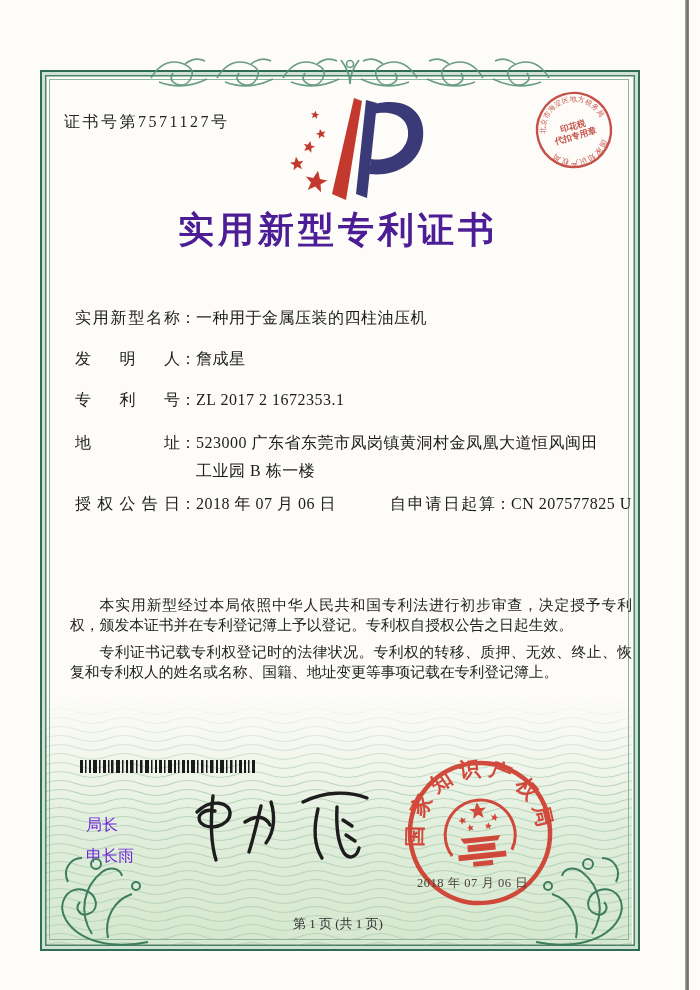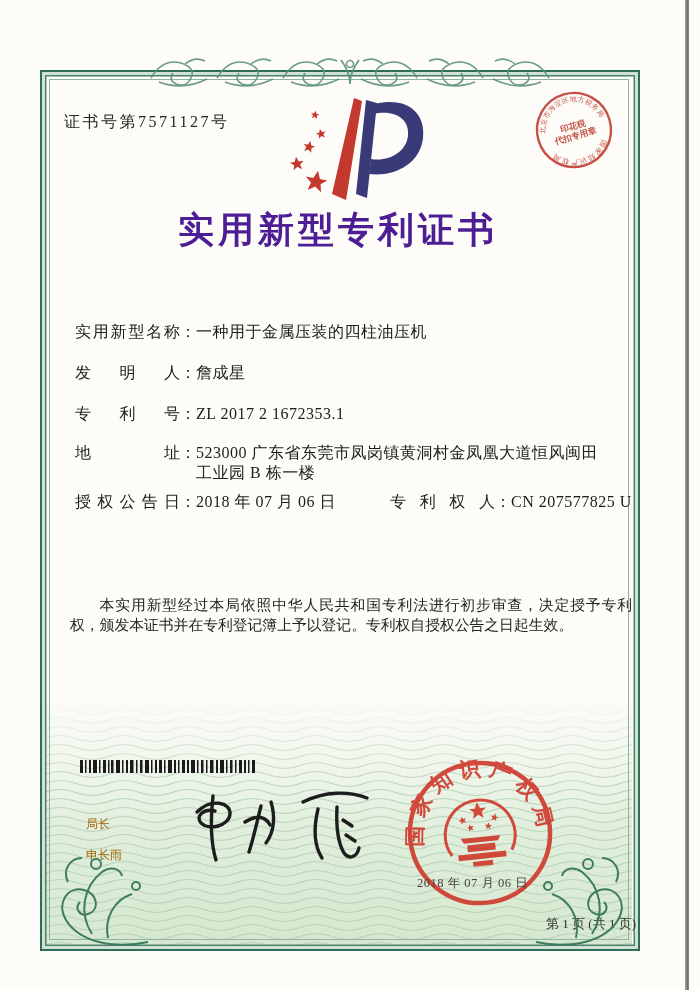--- a/index.html
+++ b/index.html
@@ -21,39 +21,39 @@
   .band{position:absolute;left:44px;top:698px;width:588px;height:247px;overflow:hidden;
     background:linear-gradient(180deg, rgba(228,240,224,0) 0%, rgba(228,240,224,.45) 25%, #e0eedb 55%, #d6e8cf 100%);}
   .band svg{position:absolute;left:0;top:0;
     -webkit-mask-image:linear-gradient(180deg,transparent 0,#000 95px);
     mask-image:linear-gradient(180deg,transparent 0,#000 95px);}
   .cert-no{position:absolute;left:64px;top:112px;font-size:16px;letter-spacing:2.5px;color:#262626;}
   .logo{position:absolute;left:282px;top:94px;}
   .tax-stamp{position:absolute;left:528px;top:84px;}
   .title{position:absolute;left:40px;top:206px;width:596px;text-align:center;
     font-size:36px;font-weight:bold;letter-spacing:4px;color:#4c1d95;}
-  .fields{position:absolute;left:75px;top:320px;width:560px;font-size:16px;font-family:Liberation Serif, serif;}
+  .fields{position:absolute;left:75px;top:306px;width:560px;font-size:16px;font-family:Liberation Serif, serif;}
   .fields .row{margin-bottom:17px;line-height:24px;position:relative;white-space:nowrap;}
-  .fields .row.addr{white-space:normal;line-height:20px;margin-bottom:7px;}
+  .fields .row.addr{white-space:normal;line-height:28px;margin-bottom:7px;}
   .lbl{display:inline-block;width:105px;text-align:justify;text-align-last:justify;vertical-align:top;}
   .colon{display:inline-block;width:16px;vertical-align:top;}
   .val{display:inline-block;vertical-align:top;letter-spacing:.5px;}
   .val-addr{width:402px;}
   .grant-no{position:absolute;left:315px;top:0;}
   .paras{position:absolute;left:62px;top:588px;width:578px;font-size:14.8px;line-height:19.6px;
     text-align:justify;color:#222;}
   .paras p{margin:8px;text-indent:2em;}
   .barcode{position:absolute;left:80px;top:760px;}
-  .sig-labels{position:absolute;left:86px;top:809px;font-size:12px;line-height:31px;
-    font-family:"Liberation Sans","DejaVu Sans",sans-serif;color:#a16207;}
+  .sig-labels{position:absolute;left:86px;top:809px;font-size:16px;line-height:31px;
+    font-family:"Liberation Sans","DejaVu Sans",sans-serif;color:#6d28d9;}
   .signature{position:absolute;left:185px;top:786px;}
   .seal-date{position:absolute;left:417px;top:875px;width:150px;font-size:12.5px;
     letter-spacing:.5px;color:#4a413b;z-index:4;}
   .seal{position:absolute;left:404px;top:757px;z-index:3;}
-  .footer{position:absolute;left:40px;top:915px;width:596px;text-align:right;font-size:13px;color:#333;}
+  .footer{position:absolute;left:40px;top:915px;width:596px;text-align:center;font-size:13px;color:#333;}
   .flourish{position:absolute;z-index:2;}
   .top-ornament{position:absolute;left:145px;top:50px;}
 </style>
 </head>
 <body>
 
 <div class="scan">
 
   <div class="band">
     <svg width="588" height="247">
@@ -131,27 +131,28 @@
     </div>
     <div class="row">
       <span class="lbl">专利号</span><span class="colon">：</span><span class="val">ZL 2017 2 1672353.1</span>
     </div>
     <div class="row addr">
       <span class="lbl">地址</span><span class="colon">：</span><span class="val val-addr">523000 广东省东莞市凤岗镇黄洞村金凤凰大道恒风闽田工业园 B 栋一楼</span>
     </div>
     <div class="row">
       <span class="lbl">授权公告日</span><span class="colon">：</span><span class="val">2018 年 07 月 06 日</span>
       <span class="grant-no">
-        <span class="lbl">专利权人</span><span class="colon">：</span><span class="val">CN 207577825 U</span>
+        <span class="lbl">自申请日起算</span><span class="colon">：</span><span class="val">CN 207577825 U</span>
       </span>
     </div>
   </div>
 
   <div class="paras">
     <p>本实用新型经过本局依照中华人民共和国专利法进行初步审查，决定授予专利权，颁发本证书并在专利登记簿上予以登记。专利权自授权公告之日起生效。</p>
+    <p>专利证书记载专利权登记时的法律状况。专利权的转移、质押、无效、终止、恢复和专利权人的姓名或名称、国籍、地址变更等事项记载在专利登记簿上。</p>
   </div>
 
   <svg class="barcode" width="178" height="13">
     <g fill="#1b1b1b">
       <rect x="0" y="0" width="3" height="13"></rect>
         <rect x="5" y="0" width="1.5" height="13"></rect>
       <rect x="9" y="0" width="2" height="13"></rect>
         <rect x="13" y="0" width="4" height="13"></rect>
       <rect x="19" y="0" width="1.5" height="13"></rect>
         <rect x="23" y="0" width="3" height="13"></rect>

